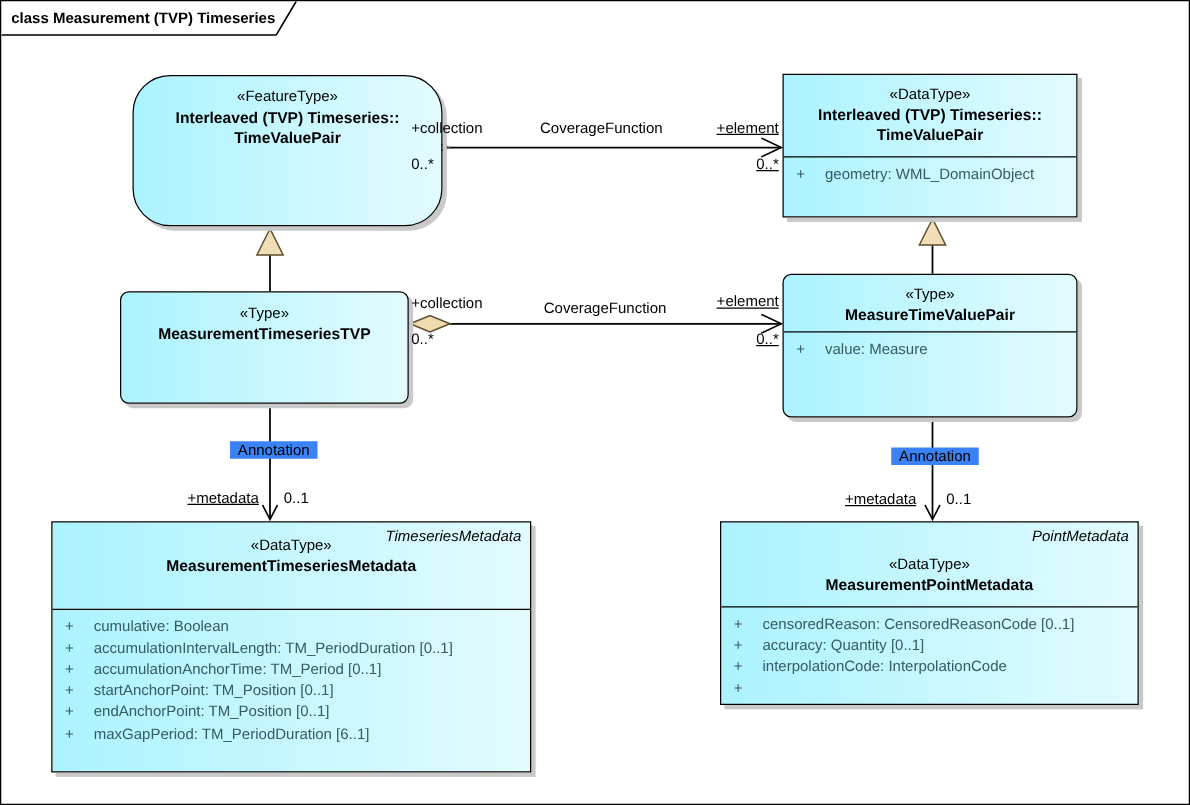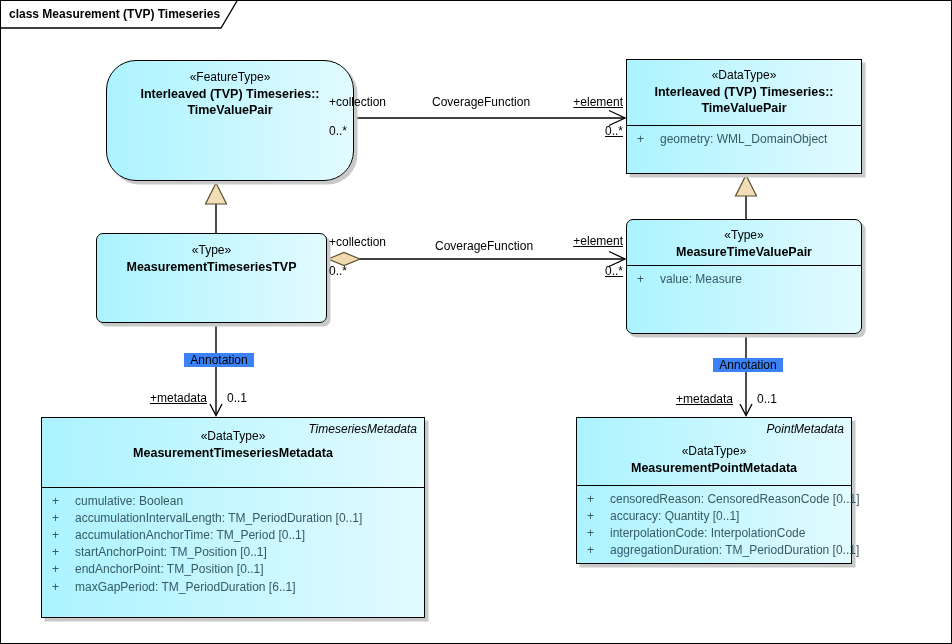--- a/index.html
+++ b/index.html
@@ -144,42 +144,41 @@
         <span class="vis">+</span>
         <span class="atext">endAnchorPoint: TM_Position [0..1]</span>
       </div>
       <div class="attr-row">
         <span class="vis">+</span>
         <span class="atext">maxGapPeriod: TM_PeriodDuration [6..1]</span>
       </div>
     </div>
   </div>
 
-  <div class="uml-box" style="left:575px;top:416px;width:276px;height:147px;">
+  <div class="uml-box" style="left:575px;top:416px;width:335px;height:147px;">
     <div class="head sep" style="height:67.5px;padding-top:25px;">
       <div class="tag">PointMetadata</div>
       <div class="stereo">«DataType»</div>
       <div class="cname">MeasurementPointMetadata</div>
     </div>
     <div class="attrs">
       <div class="attr-row">
         <span class="vis">+</span>
         <span class="atext">censoredReason: CensoredReasonCode [0..1]</span>
       </div>
       <div class="attr-row">
         <span class="vis">+</span>
         <span class="atext">accuracy: Quantity [0..1]</span>
       </div>
       <div class="attr-row">
         <span class="vis">+</span>
         <span class="atext">interpolationCode: InterpolationCode</span>
       </div>
       <div class="attr-row">
         <span class="vis">+</span>
-        <span class="atext">aggregationDuration: TM_PeriodDuration [0..1]</span>
       </div>
     </div>
   </div>
 
   <div class="clabel" style="left:328px;top:94px;">+collection</div>
   <div class="clabel" style="left:431px;top:94px;">CoverageFunction</div>
   <div class="clabel r" style="left:560px;top:94px;width:62px;">+element</div>
   <div class="clabel" style="left:328px;top:123px;">0..*</div>
   <div class="clabel r" style="left:596px;top:123px;width:26px;">0..*</div>
 

